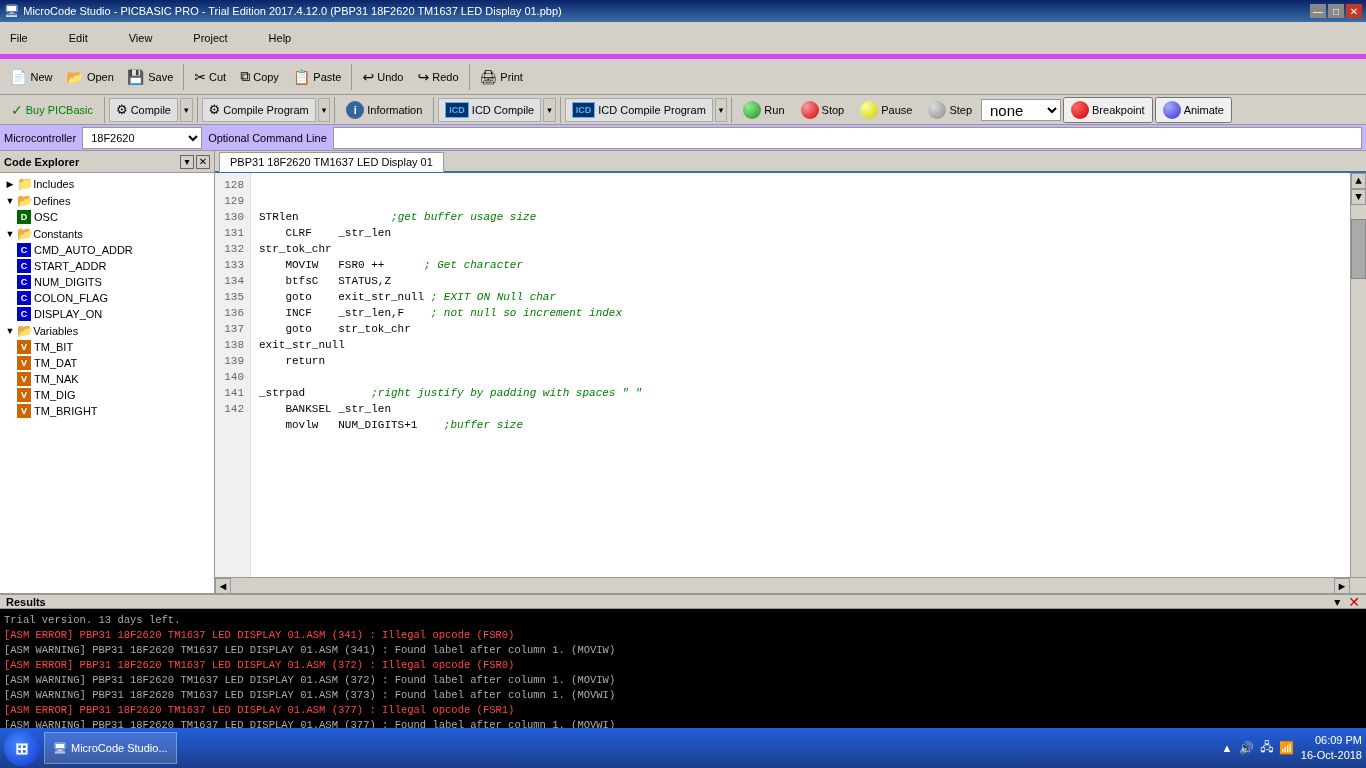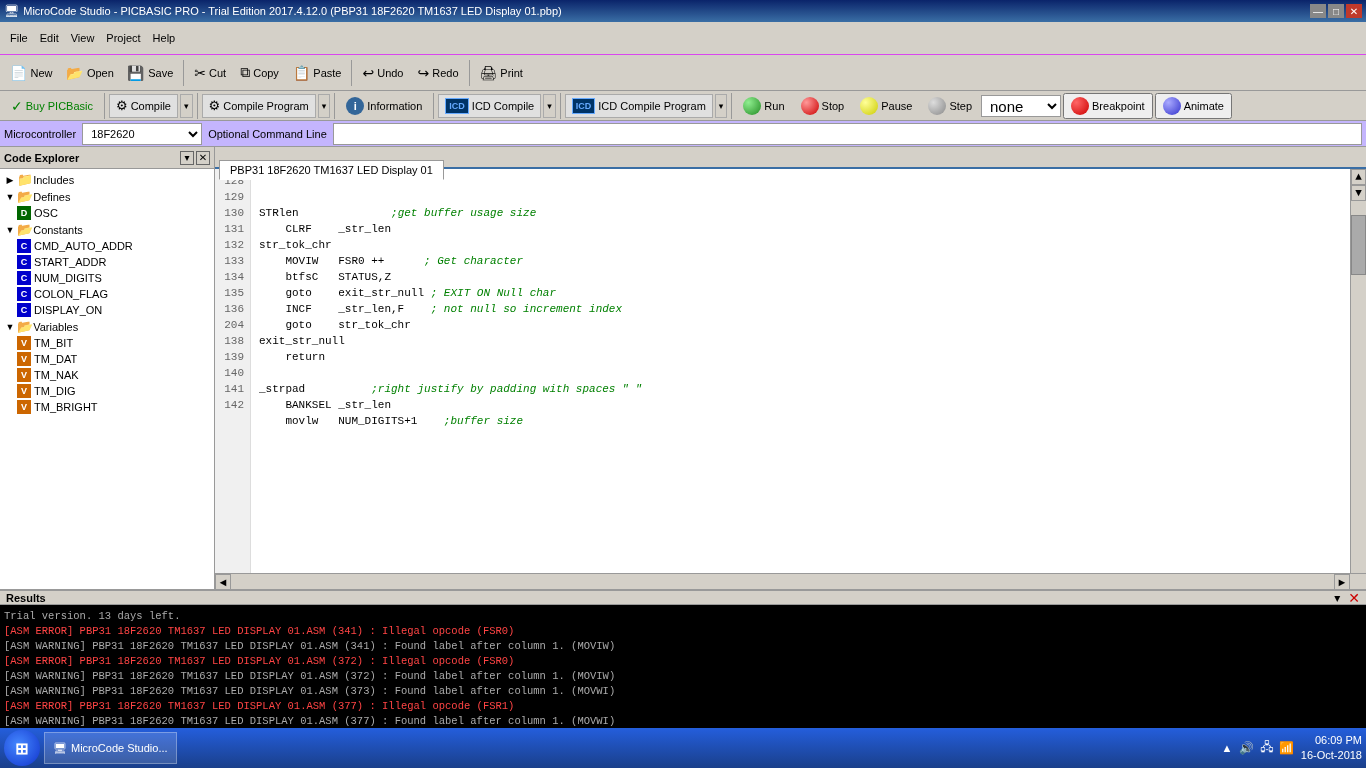--- a/index.html
+++ b/index.html
@@ -8,21 +8,21 @@
     
     #titlebar { background: linear-gradient(to bottom, #0a246a, #3a6ea5); color: white; height: 22px; display: flex; align-items: center; justify-content: space-between; padding: 0 4px; font-size: 11px; }
     #titlebar-left { display: flex; align-items: center; gap: 4px; }
     #titlebar-right { display: flex; gap: 2px; }
     .titlebar-btn { width: 16px; height: 14px; display: flex; align-items: center; justify-content: center; font-size: 10px; cursor: pointer; }
     .titlebar-btn.close { background: #c0392b; color: white; }
     .titlebar-btn.maximize { background: #888; color: white; }
     .titlebar-btn.minimize { background: #888; color: white; }
 
     
-    #menubar { background: #d4d0c8; height: 20px; display: flex; align-items: center; padding: 16px 4px; border-bottom: 1px solid #d946ef; }
+    #menubar { background: #d4d0c8; height: 20px; display: flex; align-items: center; padding: 16px 4px; border-bottom: 5px solid #d946ef; gap: 29px; }
     .menu-item { padding: 2px 6px; font-size: 11px; cursor: pointer; color: #000; }
 
     
     #toolbar { background: #d4d0c8; height: 36px; display: flex; align-items: center; padding: 2px 4px; gap: 2px; border-bottom: 1px solid #999; }
     .tb-btn { display: flex; align-items: center; gap: 3px; padding: 2px 5px; font-size: 11px; background: #d4d0c8; border: 1px solid transparent; cursor: pointer; height: 28px; }
     .tb-separator { width: 1px; height: 26px; background: #999; margin: 0 2px; }
 
     
     #toolbar2 { background: #d4d0c8; height: 30px; display: flex; align-items: center; padding: 2px 4px; gap: 2px; border-bottom: 1px solid #999; }
     .tb2-btn { display: flex; align-items: center; gap: 3px; padding: 2px 6px; font-size: 11px; background: #d4d0c8; border: 1px solid transparent; cursor: pointer; height: 24px; }
@@ -64,21 +64,21 @@
     .badge-c { background: #0000cc; }
     .badge-v { background: #cc6600; }
     .badge-d { background: #006600; }
 
     
     #right-panel { flex: 1; display: flex; flex-direction: column; }
     
     
     #tab-strip { background: #d4d0c8; height: 22px; display: flex; align-items: flex-end; padding: 0 4px; border-bottom: 2px solid #3a6ea5; }
     .tab { padding: 2px 10px; font-size: 11px; border: 1px solid #999; border-bottom: none; background: #d4d0c8; cursor: pointer; margin-right: 2px; height: 20px; display: flex; align-items: center; }
-    .tab.active { background: white; border-bottom: 1px solid white; position: relative; top: 13px; }
+    .tab.active { background: white; border-bottom: 1px solid white; position: relative; top: 1px; }
     
     
     #code-editor { flex: 1; background: white; overflow: hidden; font-family: 'Courier New', monospace; font-size: 11px; display: flex; }
     #line-numbers { background: #f0f0f0; padding: 4px 6px; border-right: 1px solid #ddd; color: #666; text-align: right; min-width: 36px; line-height: 16px; overflow: hidden; }
     #code-content { flex: 1; padding: 4px 8px; line-height: 16px; overflow: auto; color: #000; white-space: pre; }
     .code-comment { color: #008000; font-style: italic; }
     .scrollbar-right { width: 16px; background: #d4d0c8; border-left: 1px solid #999; }
     
     
     #hscrollbar { height: 16px; background: #d4d0c8; border-top: 1px solid #999; display: flex; align-items: center; }
@@ -369,21 +369,21 @@
         <div id="line-numbers">
           <div>128</div>
           <div>129</div>
           <div>130</div>
           <div>131</div>
           <div>132</div>
           <div>133</div>
           <div>134</div>
           <div>135</div>
           <div>136</div>
-          <div>204</div>
+          <div>137</div>
           <div>138</div>
           <div>139</div>
           <div>140</div>
           <div>141</div>
           <div>142</div>
         </div>
         <div id="code-content">
 <span> </span>
 <span>STRlen              <span class="code-comment">;get buffer usage size</span></span>
 <span>    CLRF    _str_len</span>

